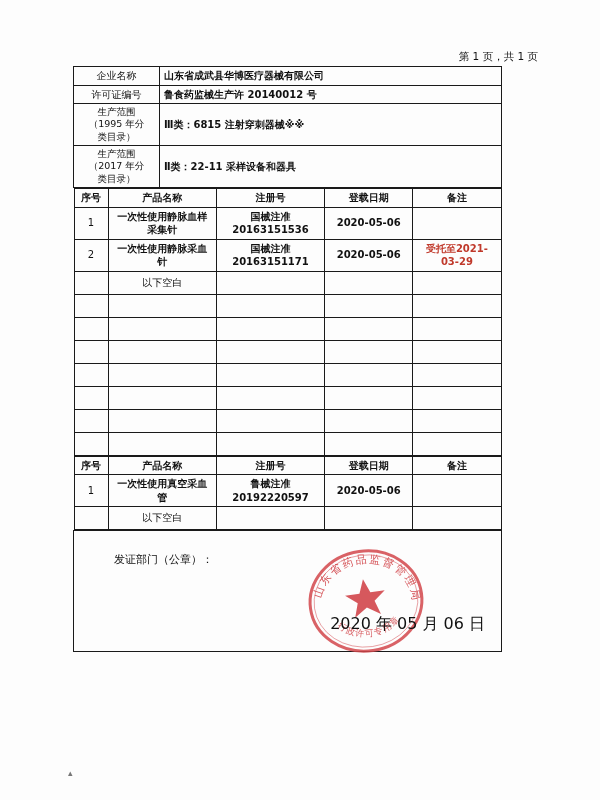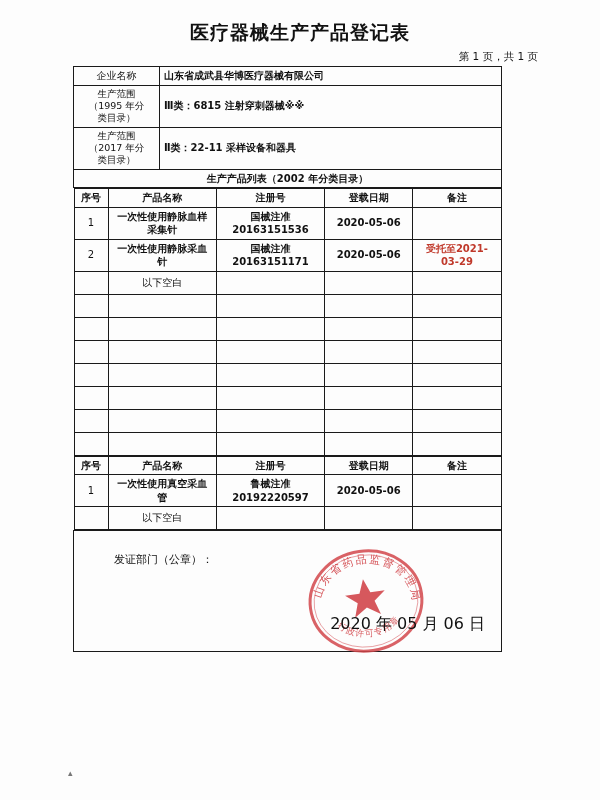--- a/index.html
+++ b/index.html
@@ -128,53 +128,53 @@
     bottom: 22px;
     font-size: 9px;
     color: #777;
   }
 </style>
 </head>
 <body>
 
 <div class="page">
 
-  <div class="doc-title">医疗器械生产产品登记表</div>
   <div class="page-count">第 1 页，共 1 页</div>
 
   <table class="main">
     <colgroup>
       <col style="width:86px">
       <col style="width:342px">
     </colgroup>
     <tbody>
       <tr>
         <td class="lbl">企业名称</td>
         <td class="val">山东省成武县华博医疗器械有限公司</td>
       </tr>
       <tr>
+        <td class="lbl">许可证编号</td>
+        <td class="val">鲁食药监械生产许 20140012 号</td>
+      </tr>
+      <tr>
         <td class="lbl small">
           <div>生产范围</div>
           <div>（1995 年分</div>
           <div>类目录）</div>
         </td>
         <td class="val">Ⅲ类：6815 注射穿刺器械※※</td>
       </tr>
       <tr>
         <td class="lbl small">
           <div>生产范围</div>
           <div>（2017 年分</div>
           <div>类目录）</div>
         </td>
         <td class="val">Ⅱ类：22-11 采样设备和器具</td>
       </tr>
 
-      <tr>
-        <td colspan="2" class="section-title">生产产品列表（2002 年分类目录）</td>
-      </tr>
 
       <tr>
         <td colspan="2" style="padding:0; border:none;">
           <table class="sub">
             <colgroup>
               <col class="cell-no">
               <col class="cell-name">
               <col class="cell-reg">
               <col class="cell-date">
               <col class="cell-note">

